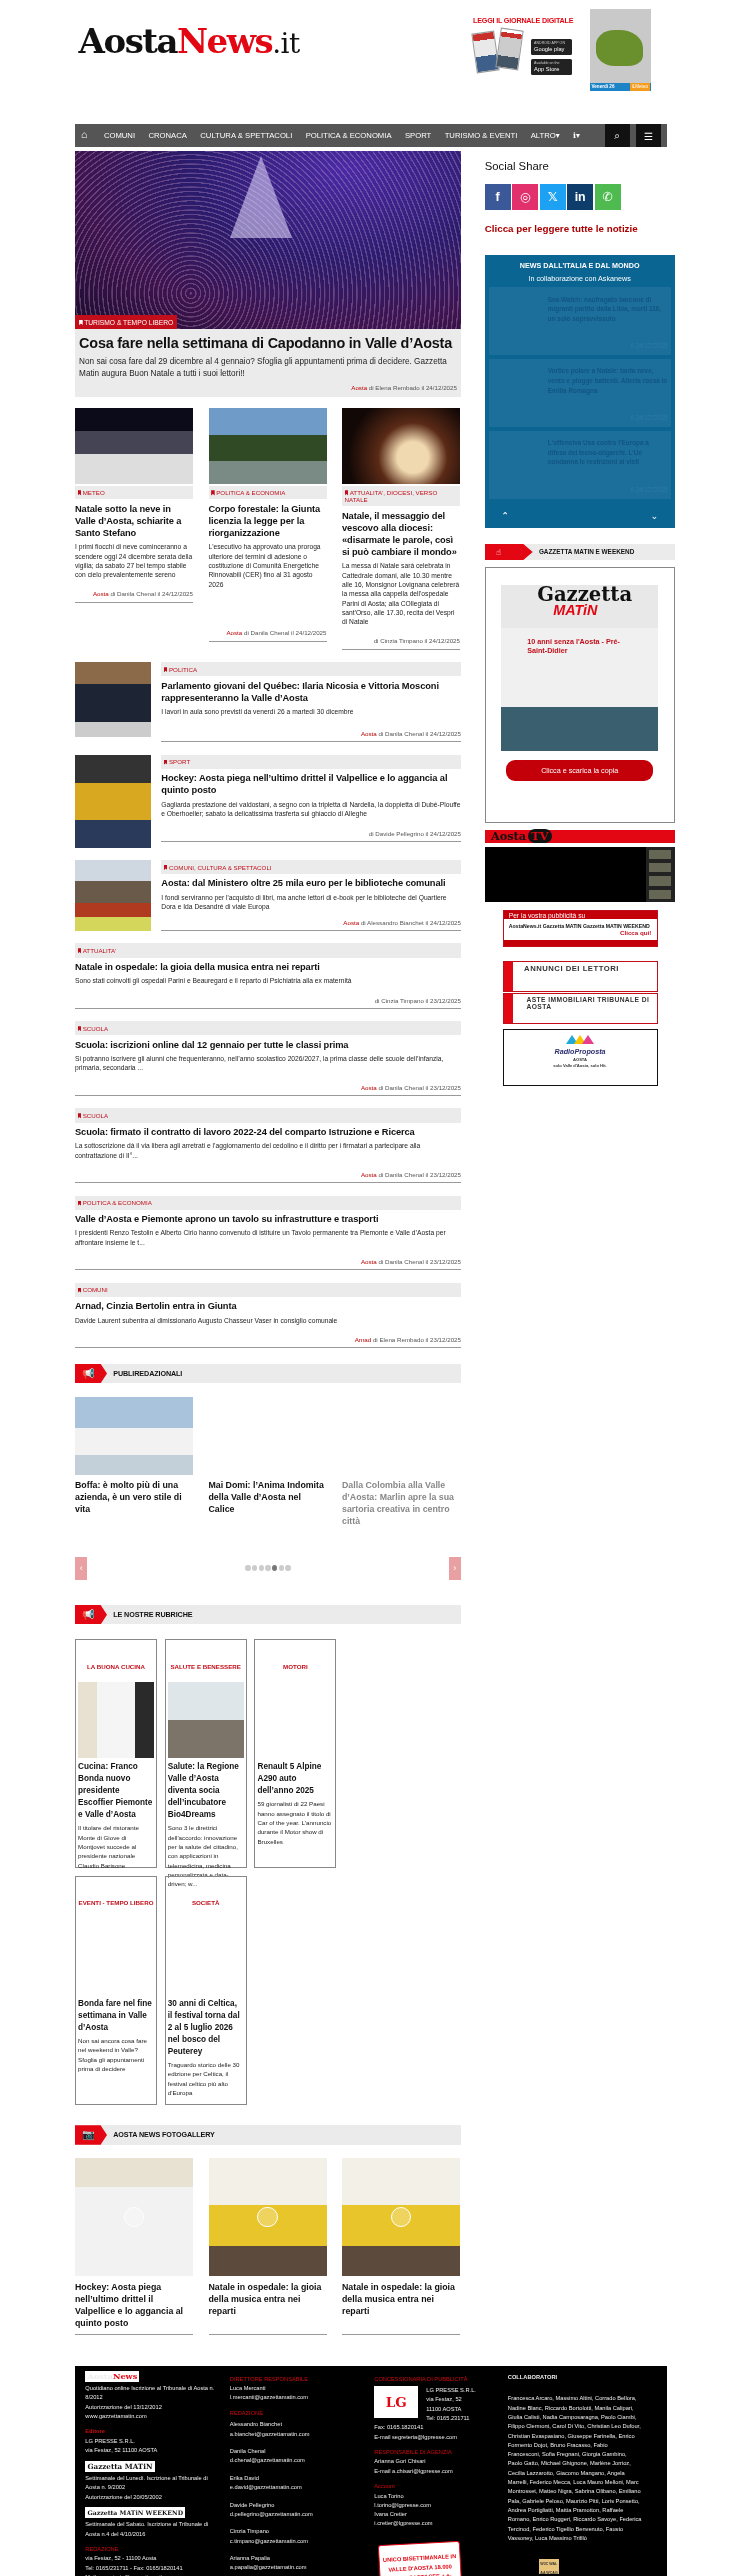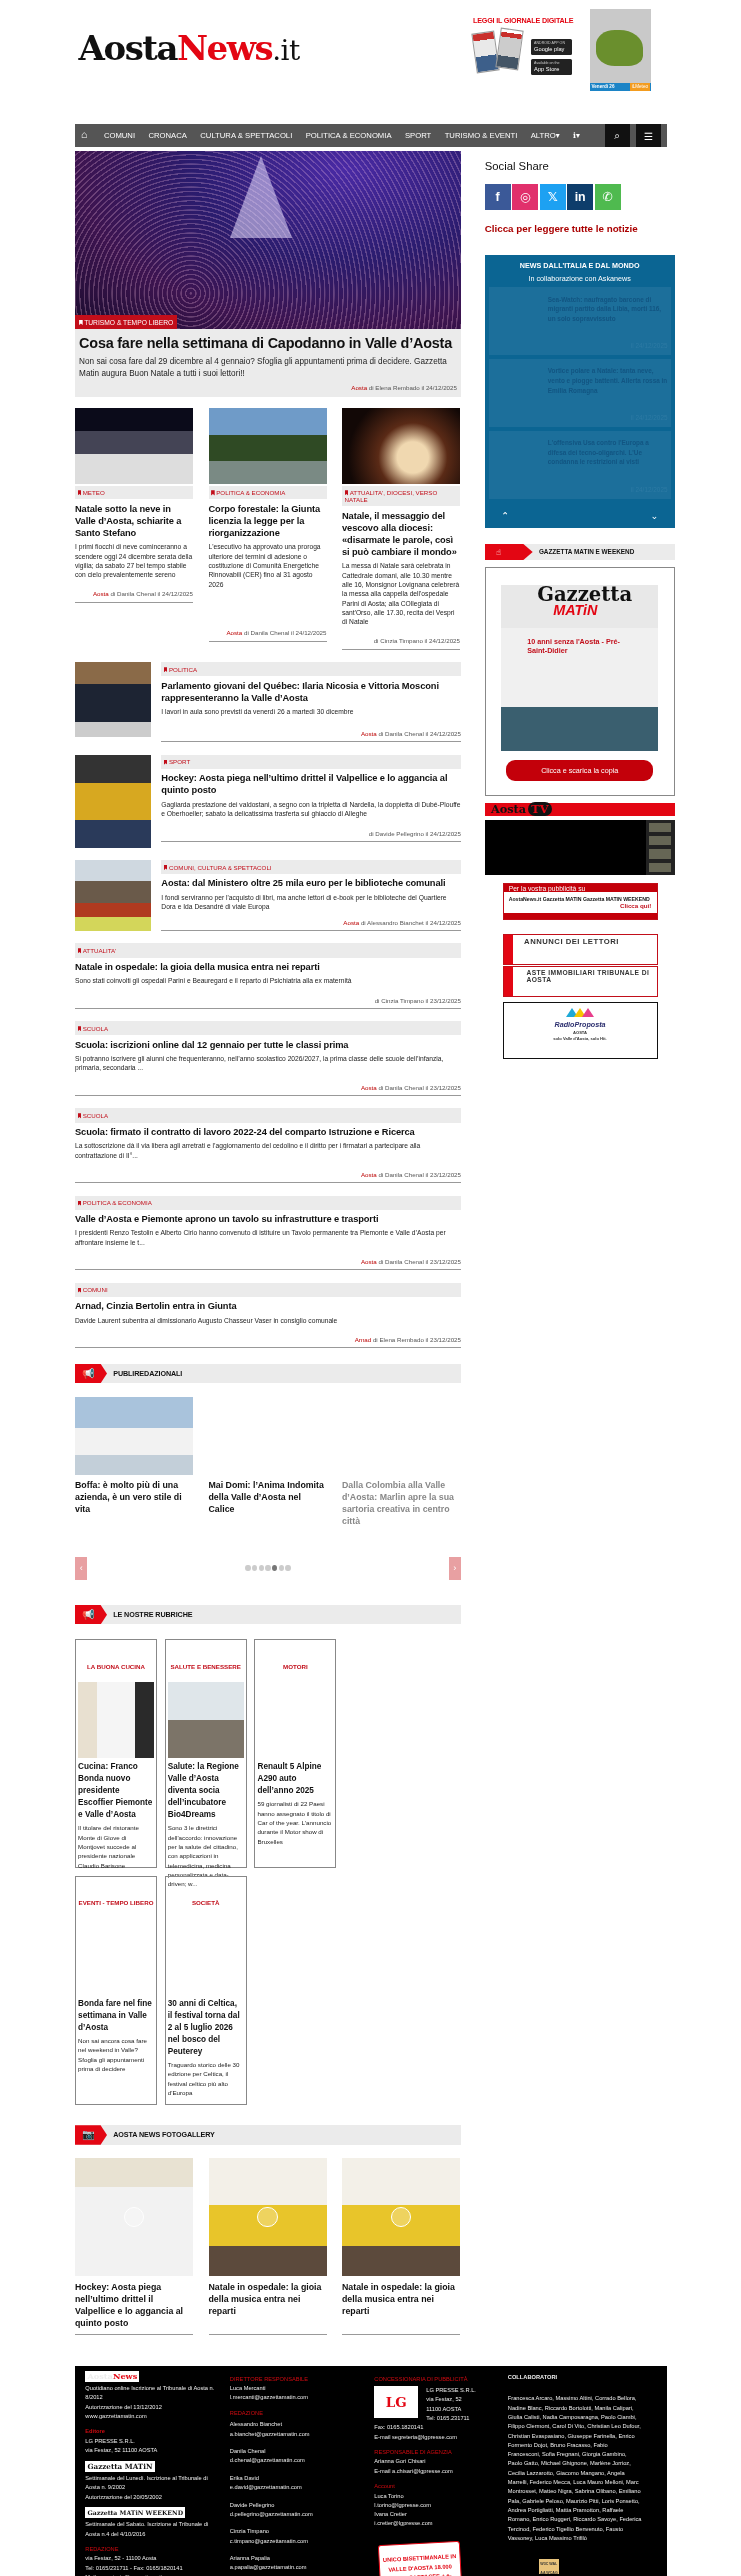--- a/index.html
+++ b/index.html
@@ -2,21 +2,21 @@
 <html style="font-size:8.2px"><head>
 <meta charset="utf-8">
 <style>
 *{box-sizing:border-box;margin:0;padding:0}
 body{width:742px;background:#fff;font-family:"Liberation Sans","DejaVu Sans",sans-serif;color:#111}
 .wrap{width:592px;margin:0 auto;position:relative}
 a{color:inherit;text-decoration:none}
 
 
 .header{height:124px;position:relative}
-.logo{position:absolute;left:3.6px;top:31px;font-family:"DejaVu Serif","Liberation Serif",serif;font-weight:bold;font-size:34px;letter-spacing:-1.5px;line-height:1}
+.logo{position:absolute;left:3.6px;top:24px;font-family:"DejaVu Serif","Liberation Serif",serif;font-weight:bold;font-size:34px;letter-spacing:-1.5px;line-height:1}
 .logo .a{color:#111}
 .logo .n{color:#e30613}
 .logo .it{color:#111;font-weight:normal;font-size:28px;letter-spacing:-0.5px}
 .digital{position:absolute;left:398px;top:15.5px;width:113px}
 .digital .ttl{color:#e30613;font-weight:bold;font-size:7.2px;font-family:"Liberation Sans",sans-serif;letter-spacing:-0.2px}
 .digital .papers{position:absolute;left:0;top:11.3px;width:50px;height:48px}
 .paper{position:absolute;width:23px;height:40px;background:#ddd;border:0.5px solid #999;transform:rotate(-8deg)}
 .paper.p1{left:1px;top:5.2px;background:linear-gradient(#c9302c 0 18%,#e9e9e9 18% 60%,#3d5f8a 60%)}
 .paper.p2{left:25px;top:2.1px;transform:rotate(8deg);background:linear-gradient(#fff 0 8%,#c9302c 8% 20%,#ccc 20% 70%,#456 70%)}
 .store{position:absolute;left:58px;width:41px;height:16.5px;background:#222;border-radius:1.5px;color:#fff;font-size:5.7px;padding:1.5px 3.1px;line-height:6.2px}
@@ -109,21 +109,21 @@
 .clicca{color:#a00;font-size:9.8px;font-weight:bold;line-height:17.5px;padding-left:8.2px;margin-top:10.3px}
 .ask{margin:17.5px 0 0 8.2px;width:190px;background:#0b6593;padding:4.1px 4.1px 0}
 .ask .h{color:#fff;font-weight:bold;text-align:center;font-size:7.2px;margin-top:2.1px}
 .ask .s{color:#fff;text-align:center;font-size:7.2px;margin-top:4.1px;margin-bottom:4.1px}
 .ask .item{background:#1c6f9b;height:68px;margin-bottom:3.6px;padding:7.2px 3.1px 0 59px;color:#125582;font-weight:bold;font-size:6.4px;line-height:9.8px;position:relative}
 .ask .item .d{position:absolute;right:3.1px;bottom:4.1px;font-weight:normal;color:#2d7aa4}
 .ask .ctrl{height:26px;display:flex;justify-content:space-between;align-items:center;padding:0 12.4px;color:#fff;font-size:9.3px}
 .sbox-h{margin:15.5px 0 0 0;height:16.5px;background:#ebebeb;display:flex;align-items:center}
 .sbox-h .ic{width:48px;height:16.5px;background:#e30613;clip-path:polygon(0 0,80% 0,100% 50%,80% 100%,0 100%);color:#fff;font-size:8.2px;padding-left:11.3px;display:flex;align-items:center}
 .sbox-h .t{font-weight:bold;font-size:6.4px;margin-left:6.2px}
-.gazz{border:0.5px solid #888;margin-top:7.2px;padding:7.2px 5.2px 4.1px;height:229px}
+.gazz{border:0.5px solid #888;margin-top:7.2px;padding:7.2px 5.2px 4.1px;height:256px}
 .gazz .cover{height:175px;background:linear-gradient(#fff 0 5%,#e8e8e8 5% 30%,#f0f0f0 30% 75%,#3a5f6f 75%);position:relative;margin:0 10.3px}
 .gazz .cover .g{position:absolute;left:36px;top:7.2px;font-family:"DejaVu Serif",serif;font-weight:bold;font-size:19.6px;color:#111}
 .gazz .cover .m{position:absolute;left:52px;top:26px;font-weight:bold;font-style:italic;font-size:14.4px;color:#e30613}
 .gazz .cover .hl{position:absolute;left:26px;top:61px;font-weight:bold;font-size:7.2px;color:#c20e1a;width:103px}
 .gazz .dl{margin:9.3px 15.5px 0;height:21.6px;background:#c3000a;border-radius:9px;color:#fff;font-size:7.2px;display:flex;align-items:center;justify-content:center}
 .tv{margin-top:6.2px;height:13.4px;background:#e30613;font-family:"DejaVu Serif",serif;font-weight:bold;font-size:11.3px;padding-left:6.2px;line-height:13.4px}
 .tv .k{background:#111;color:#e30613;padding:0 3.1px;border-radius:7px;margin-left:2.1px}
 .tvp{height:55px;background:#000;margin-top:3.6px;position:relative}
 .tvp .th{position:absolute;right:0;top:0;width:29px;height:55px;background:#222}
 .tvp .th i{display:block;width:21.6px;height:9.3px;margin:3.1px auto 4.1px;background:#665}

